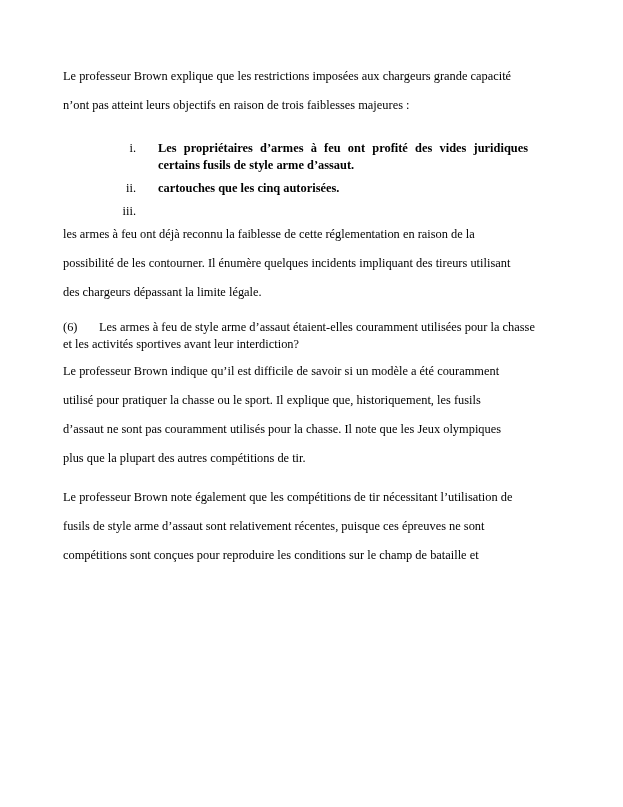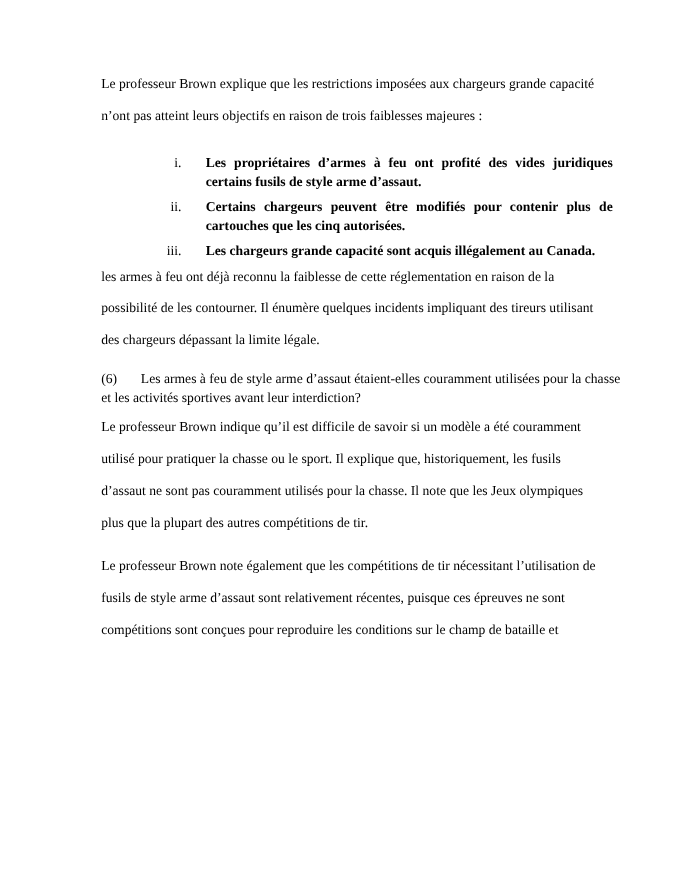--- a/index.html
+++ b/index.html
@@ -13,21 +13,21 @@
     width: 623px;
     height: 807px;
     background: #ffffff;
     color: #000000;
     font-family: "Liberation Serif", "DejaVu Serif", serif;
     font-size: 12.4px;
     overflow: hidden;
     box-sizing: border-box;
   }
   .content {
-    padding: 62px 73px 0 92px;
+    padding: 62px 73px 0 63px;
   }
   .para { margin: 0; }
   .dbl .line {
     line-height: 29px;
     height: 29px;
     white-space: nowrap;
   }
   .list { margin-top: 20px; }
   .list-item {
     display: flex;
@@ -78,29 +78,25 @@
       <div class="list-item">
         <div class="marker">i.</div>
         <div class="item-text">
           <div class="line jline">Les propriétaires d’armes à feu ont profité des vides juridiques</div>
           <div class="line">certains fusils de style arme d’assaut.</div>
         </div>
       </div>
       <div class="list-item">
         <div class="marker">ii.</div>
         <div class="item-text">
-          <div class="line jline">Certains chargeurs peuvent être modifiés pour contenir plus de</div>
           <div class="line">cartouches que les cinq autorisées.</div>
         </div>
       </div>
       <div class="list-item">
         <div class="marker">iii.</div>
-        <div class="item-text">
-          <div class="line">Les chargeurs grande capacité sont acquis illégalement au Canada.</div>
-        </div>
       </div>
     </div>
 
     <div class="para dbl p2">
       <div class="line">les armes à feu ont déjà reconnu la faiblesse de cette réglementation en raison de la</div>
       <div class="line">possibilité de les contourner. Il énumère quelques incidents impliquant des tireurs utilisant</div>
       <div class="line">des chargeurs dépassant la limite légale.</div>
     </div>
 
     <div class="heading">

